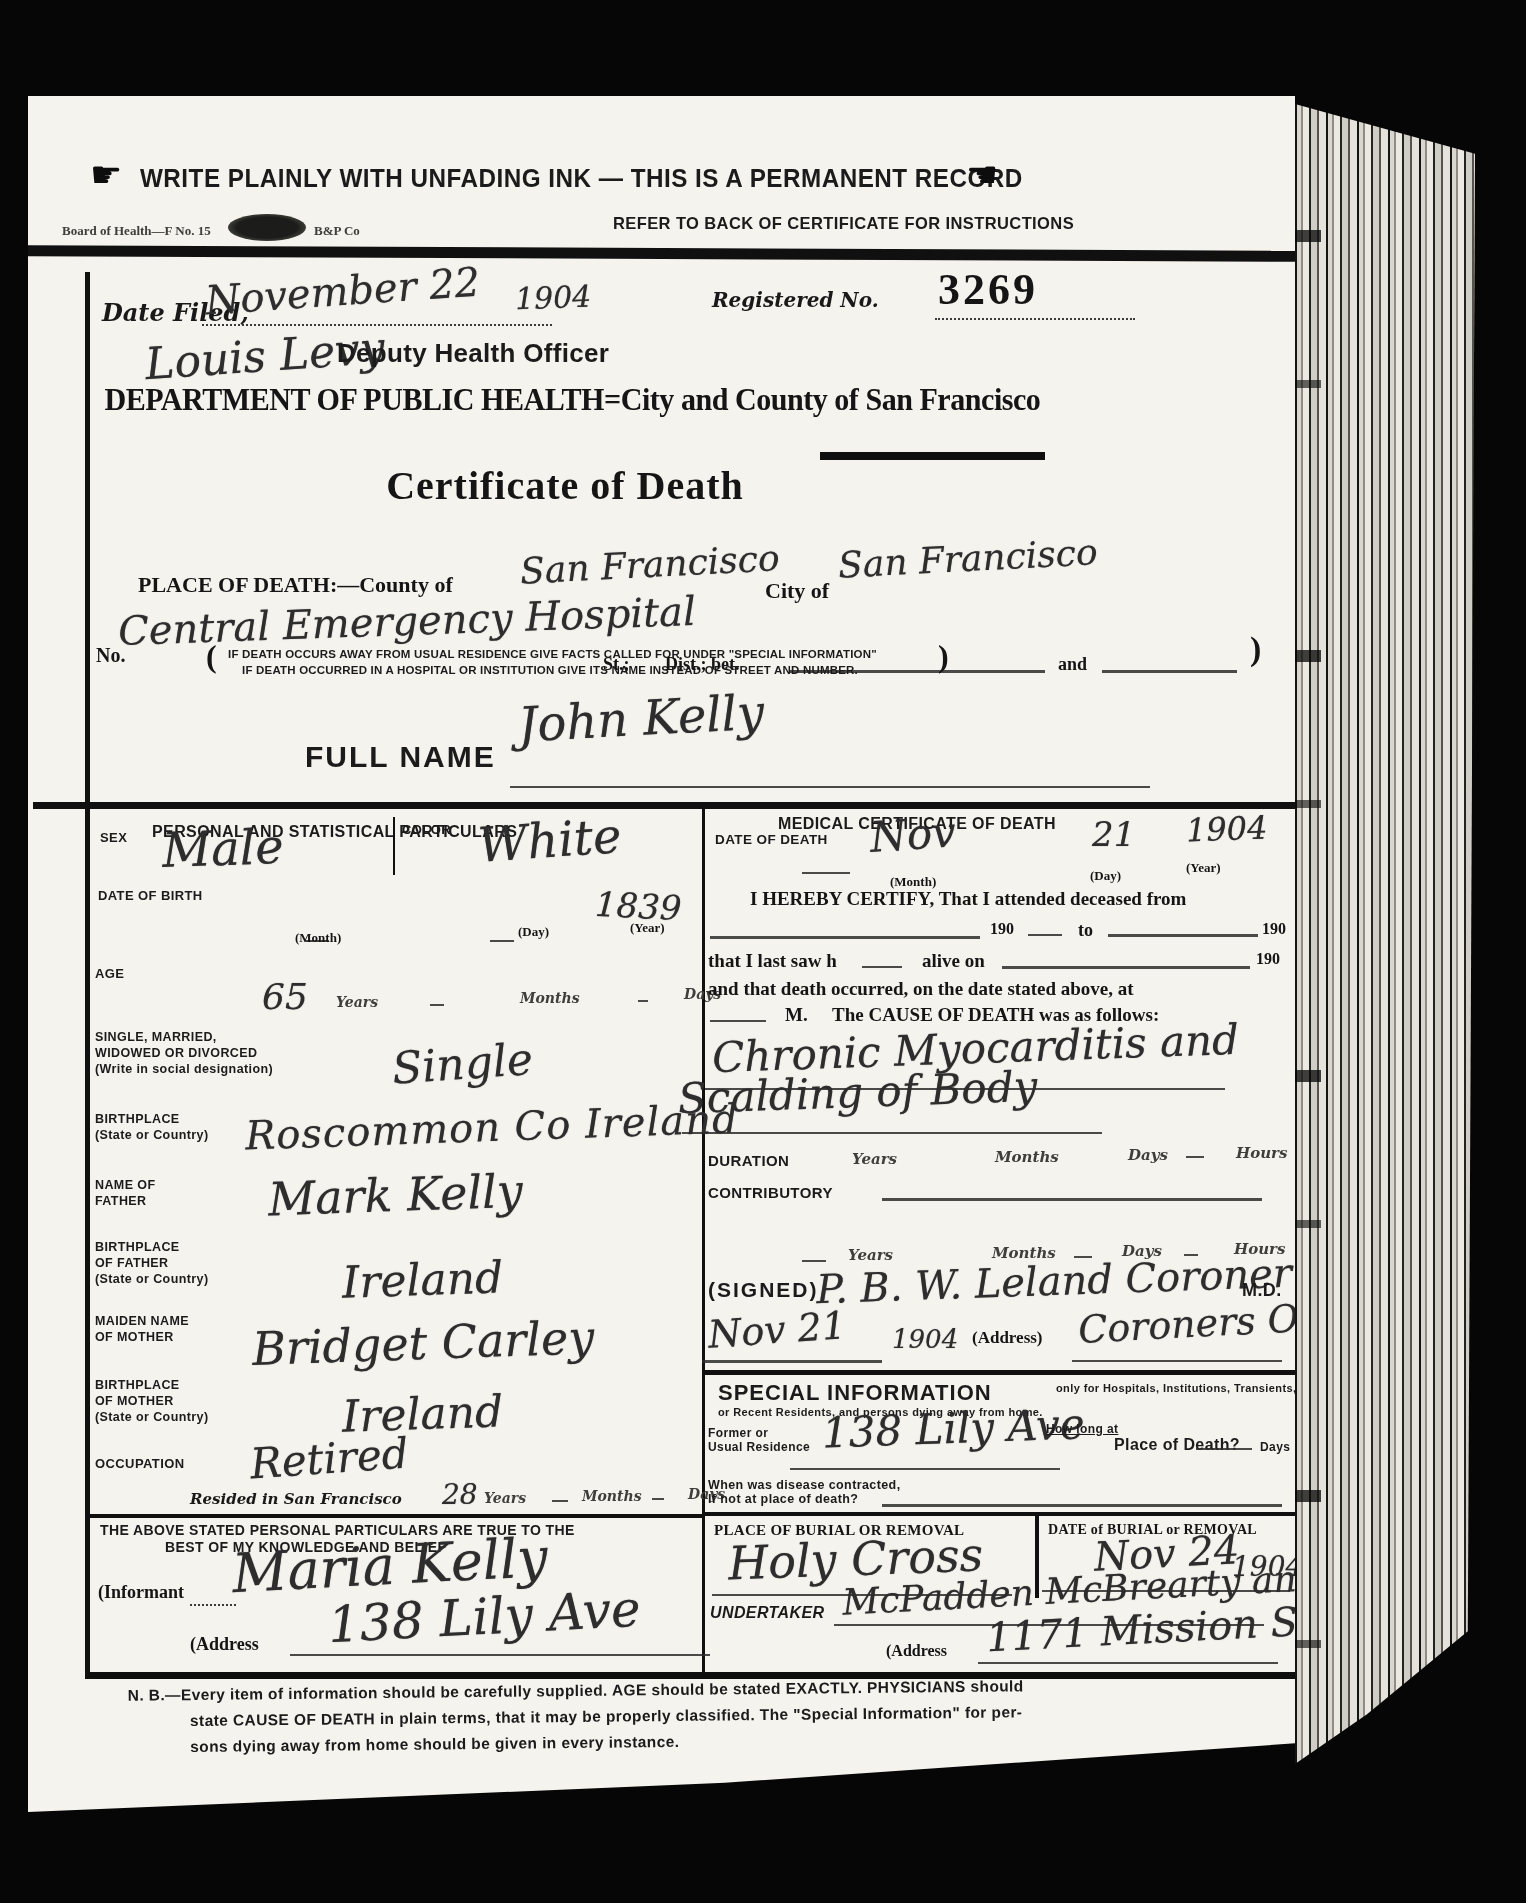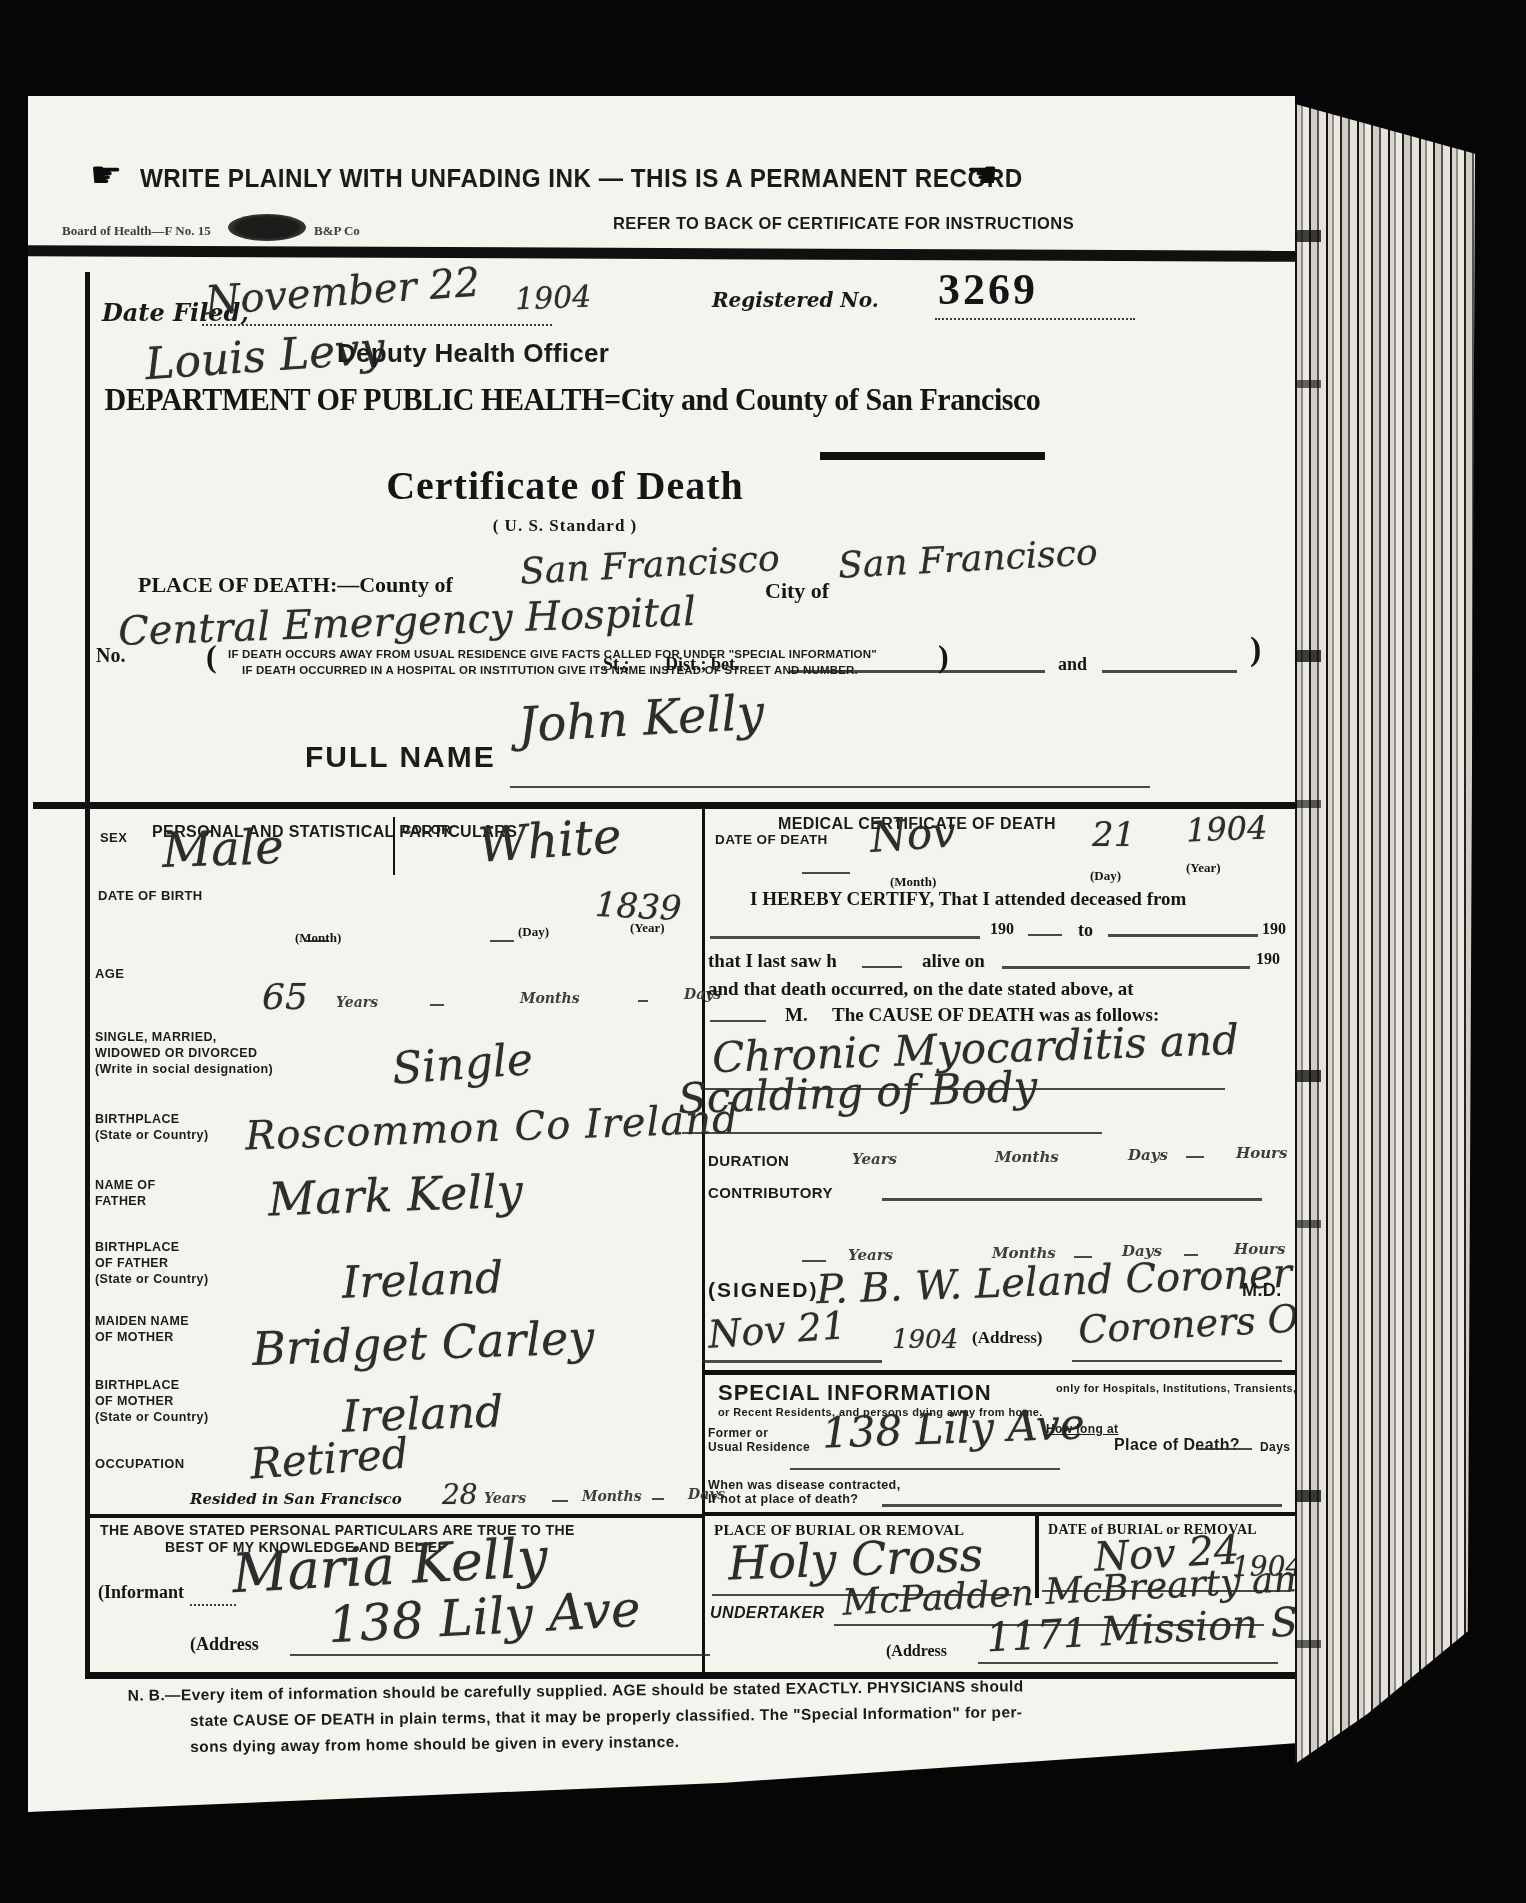--- a/index.html
+++ b/index.html
@@ -65,21 +65,20 @@
       <div class="abs dots" style="left:845px;top:46px;width:200px;"></div>
 
       <span class="abs hw" style="left:55px;top:58px;font-size:44px;transform:rotate(-4deg);">Louis Levy</span>
       <span class="abs lbl" style="left:247px;top:66px;font-size:26px;letter-spacing:.3px;">Deputy Health Officer</span>
 
       <div class="abs sb" style="left:0;top:110px;width:960px;text-align:center;font-size:31px;letter-spacing:-.5px;transform:scaleX(.97);">DEPARTMENT OF PUBLIC HEALTH=City and County of San Francisco</div>
 
       <div class="abs rule" style="left:730px;top:180px;width:225px;height:8px;"></div>
 
       <div class="abs sb" style="left:0;top:190px;width:950px;text-align:center;font-size:40px;letter-spacing:1px;">Certificate of Death</div>
-      <div class="abs sb" style="left:0;top:244px;width:950px;text-align:center;font-size:17px;letter-spacing:1px;">( U. S. Standard )</div>
 
       <span class="abs sb" style="left:48px;top:300px;font-size:22px;">PLACE OF DEATH:—County of</span>
       <span class="abs hw" style="left:430px;top:272px;font-size:36px;transform:rotate(-3deg);">San Francisco</span>
       <span class="abs sb" style="left:675px;top:306px;font-size:22px;">City of</span>
       <span class="abs hw" style="left:748px;top:266px;font-size:36px;transform:rotate(-3deg);">San Francisco</span>
 
       <span class="abs sb" style="left:6px;top:372px;font-size:20px;">No.</span>
       <span class="abs hw" style="left:28px;top:326px;font-size:40px;transform:rotate(-2deg);">Central Emergency Hospital</span>
       <span class="abs sb" style="left:513px;top:382px;font-size:18px;">St.;</span>
       <span class="abs sb" style="left:575px;top:382px;font-size:18px;">Dist.; bet.</span>

